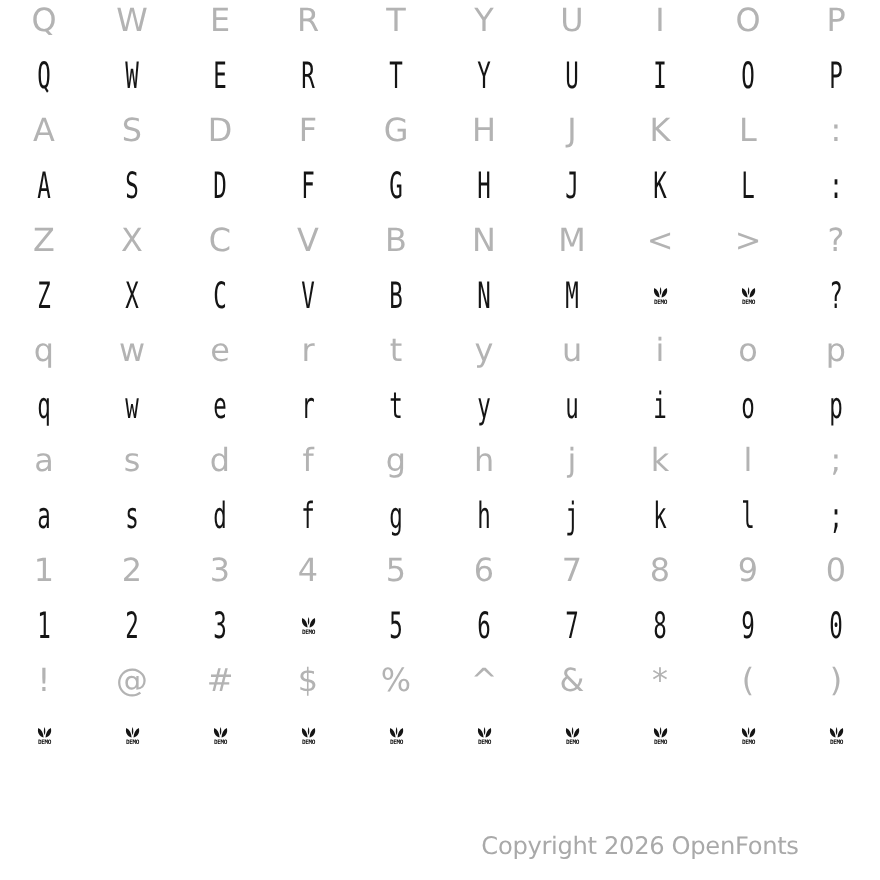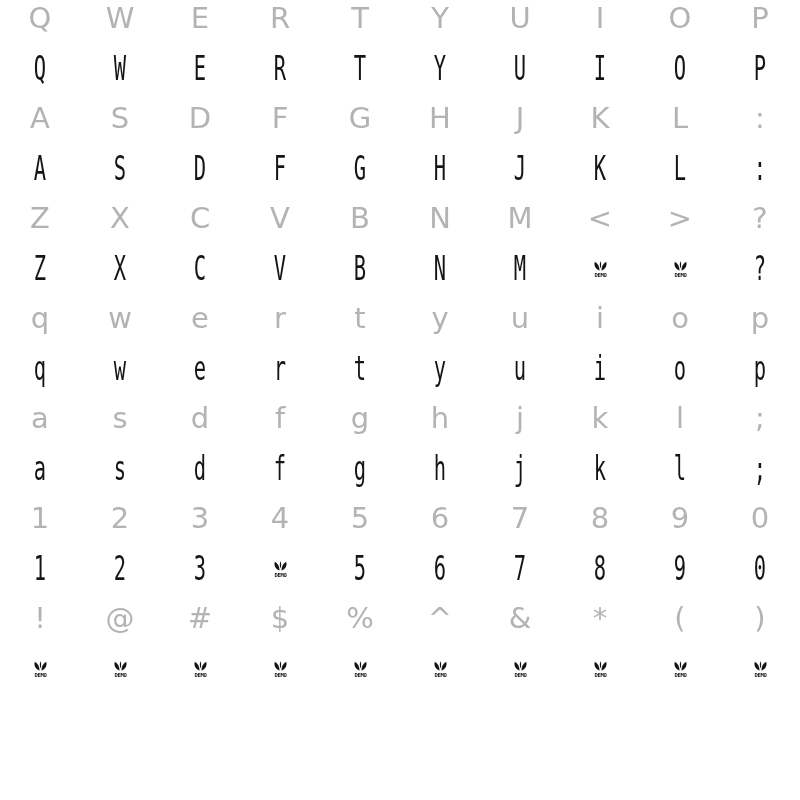--- a/index.html
+++ b/index.html
@@ -643,13 +643,14 @@
                 <path d="M13.2 21 C5.5 19 1.2 11.5 3.6 3.5 C9.8 6.5 13 13 13.2 21 Z"></path>
                 <path d="M16.8 21 C24.5 19 28.8 11.5 26.4 3.5 C20.2 6.5 17 13 16.8 21 Z"></path>
                 <path d="M15 17 C13.2 12.5 13.2 7 15 2 C16.8 7 16.8 12.5 15 17 Z"></path>
               </g>
             </svg>
             <div class="label">DEMO</div>
           </div>
         </div>
       </div>
     </div>
+  <div class="copyright">Copyright 2026 OpenFonts</div>
 </div>
 
 </body></html>

